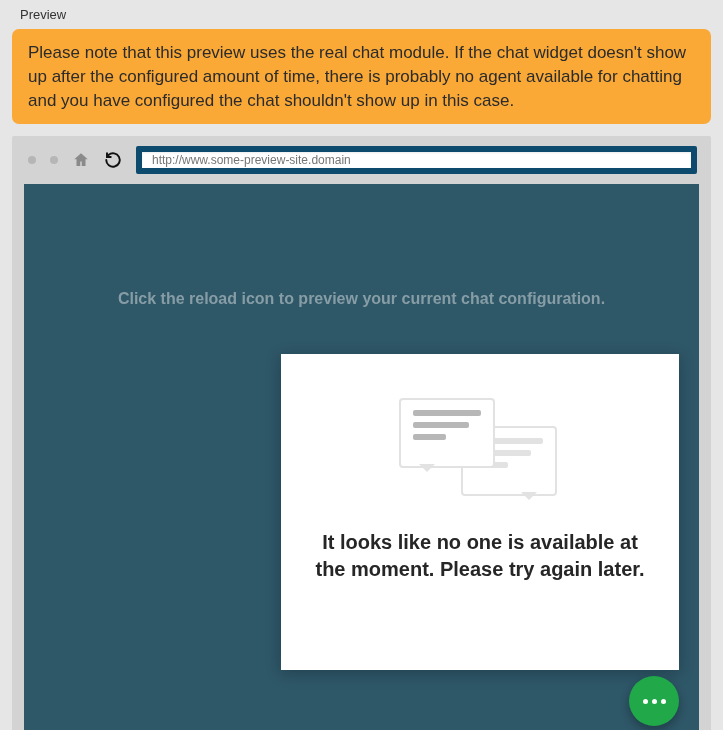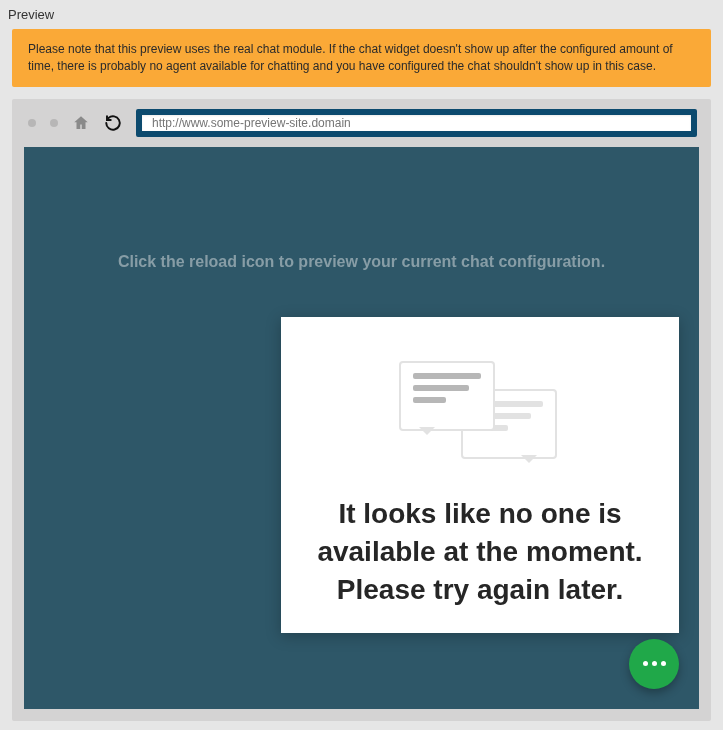--- a/index.html
+++ b/index.html
@@ -1,26 +1,26 @@
 <!DOCTYPE html>
 <html><head>
 <meta charset="utf-8">
 <style>
   * { box-sizing: border-box; margin: 0; padding: 0; }
   html, body { width: 723px; height: 730px; font-family: -apple-system, "Segoe UI", Arial, sans-serif; background: #e6e6e6; }
   .wrap { width: 723px; height: 730px; background: #e6e6e6; position: relative; }
-  .title { font-size: 13px; color: #333; padding: 7px 0 7px 8px; font-weight: 400; }
+  .title { font-size: 13px; color: #333; padding: 7px 0 7px 8px; font-weight: 400; margin-left: 12px; }
   .alert {
     margin: 0 12px 12px 12px;
     background: #faa937;
     color: #2b2b2b;
-    font-size: 12px;
+    font-size: 17px;
     line-height: 1.4;
     padding: 12px 16px;
-    border-radius: 2px;
+    border-radius: 7px;
   }
   .browser-frame {
     margin: 0 12px 12px 12px;
     background: #d4d3d3;
     border-radius: 2px;
     padding: 0 0 12px 0;
   }
   .browser-toolbar {
     display: flex;
     align-items: center;
@@ -93,23 +93,23 @@
   .line.s { width: 48%; }
   .line.m { width: 82%; }
   .line.l { width: 100%; }
   .tail {
     position: absolute; width: 0; height: 0;
     border: 8px solid transparent;
   }
   .bubble1 .tail { bottom: -14px; left: 18px; border-top-color: #e2e2e2; }
   .bubble2 .tail { bottom: -14px; right: 18px; border-top-color: #e2e2e2; }
   .chat-msg {
-    margin-top: 54px;
+    margin-top: 25px;
     text-align: center;
-    font-size: 28px;
+    font-size: 20px;
     font-weight: 700;
     color: #262626;
     line-height: 1.35;
     padding: 0 6px;
   }
   .fab {
     position: absolute;
     right: 20px;
     bottom: 20px;
     width: 50px; height: 50px;

